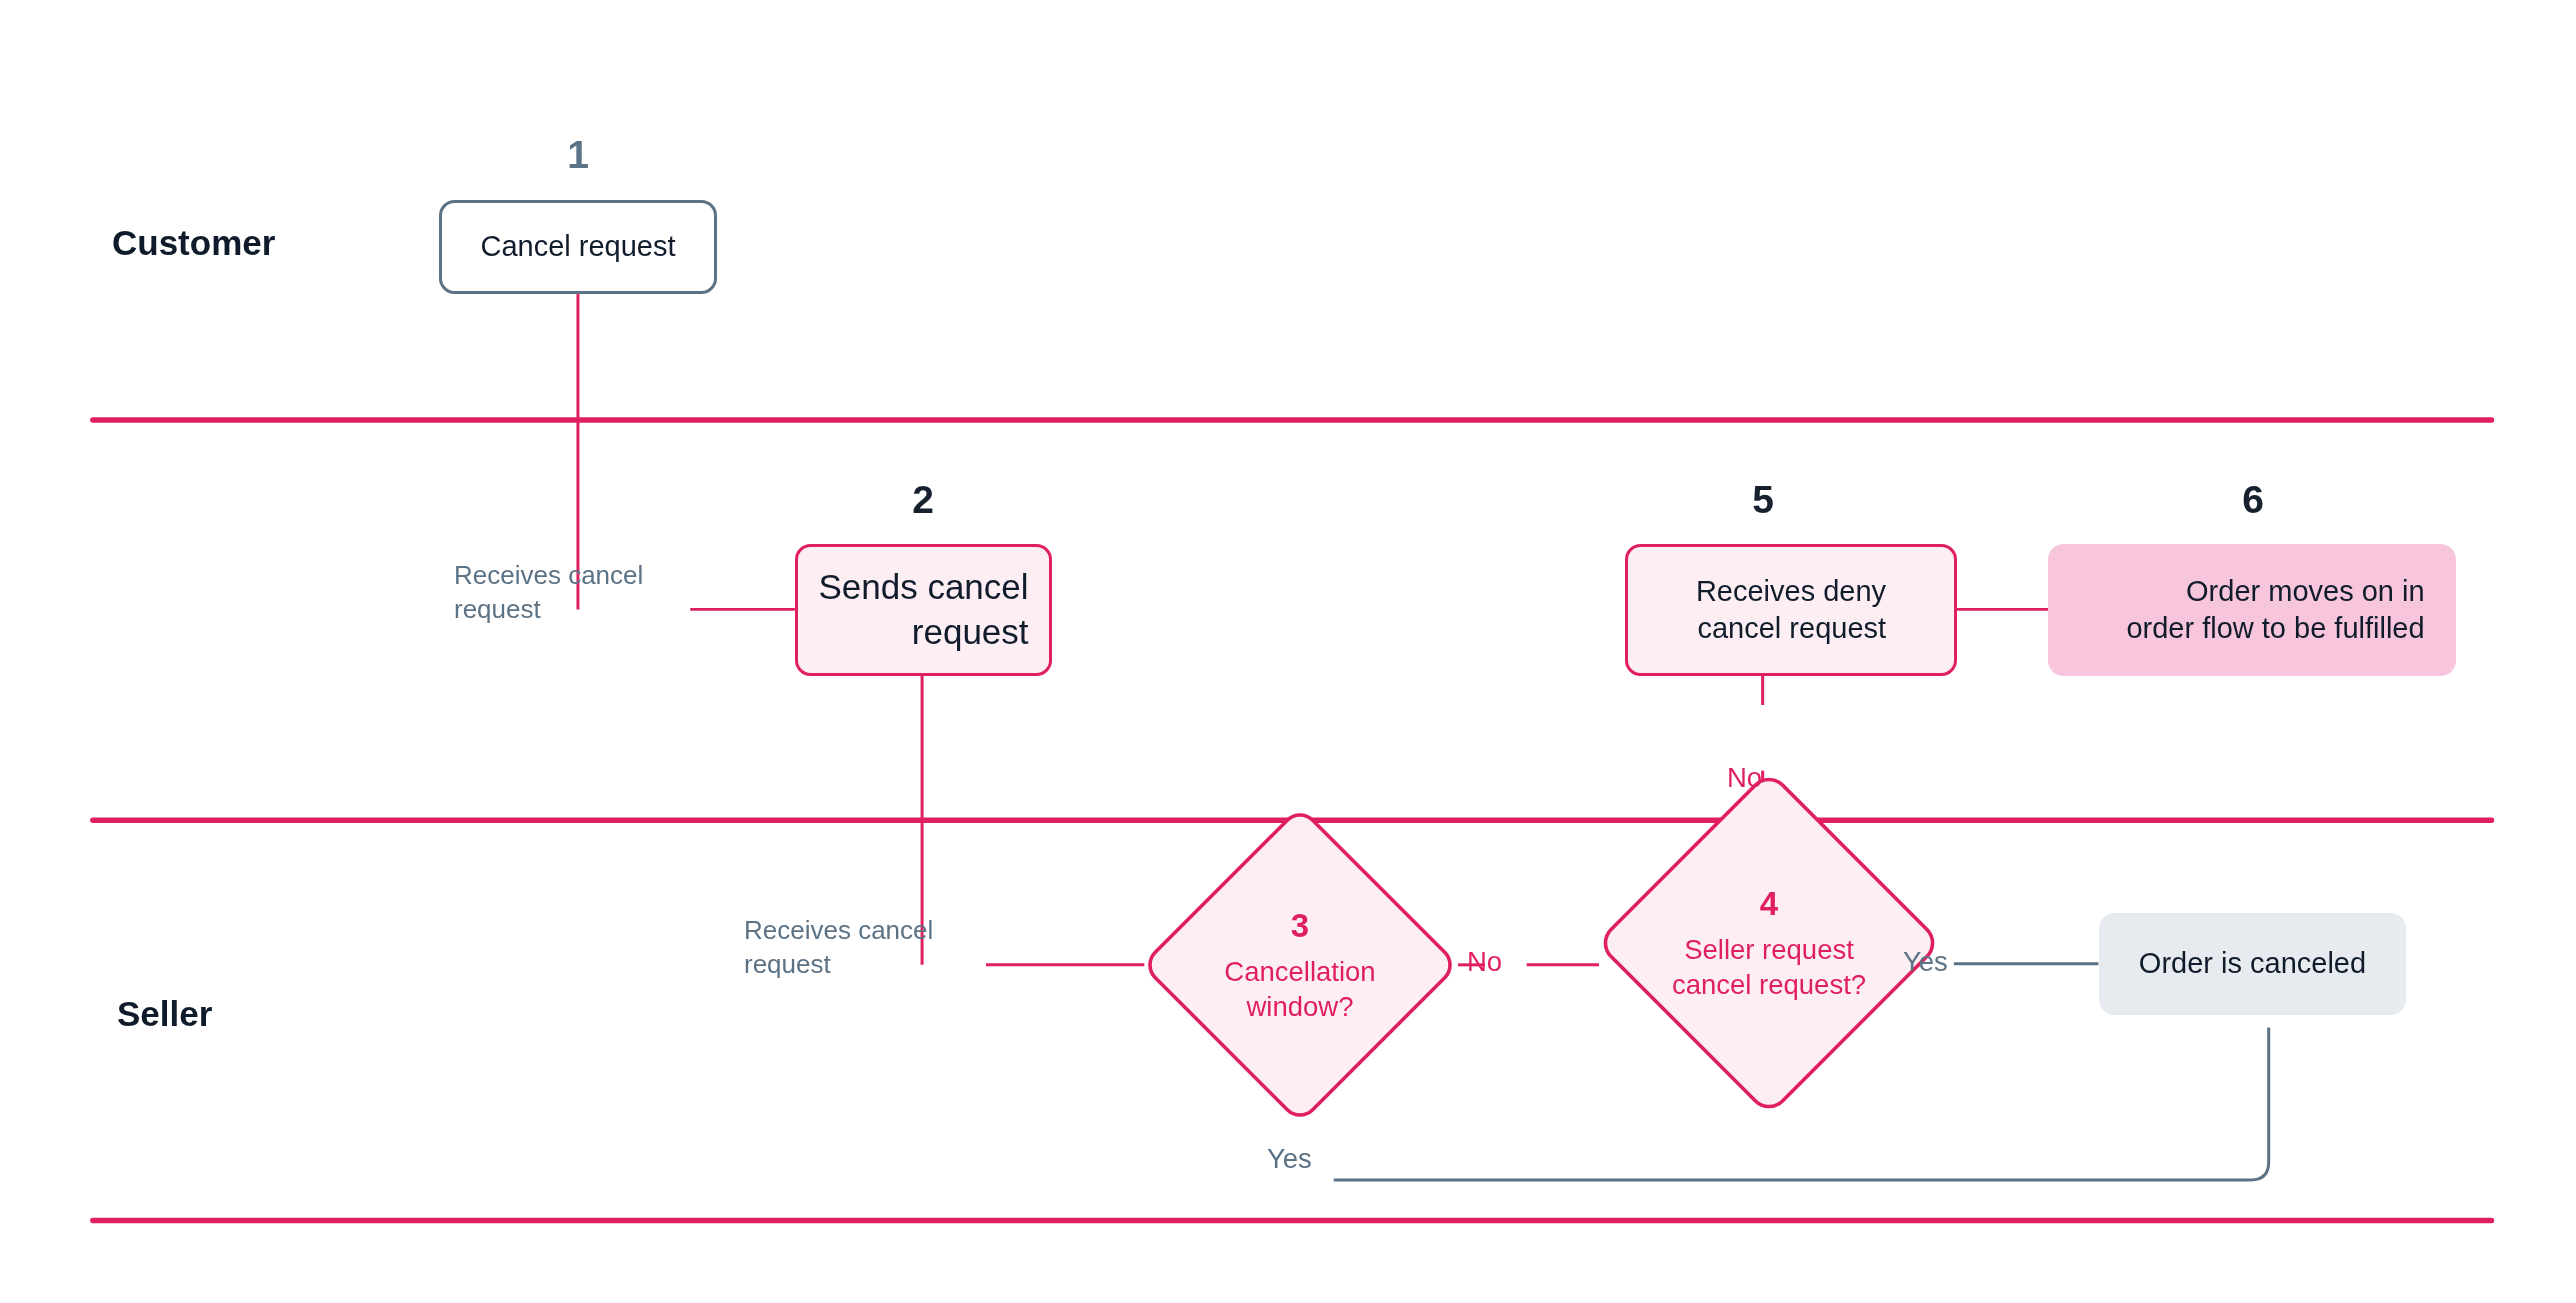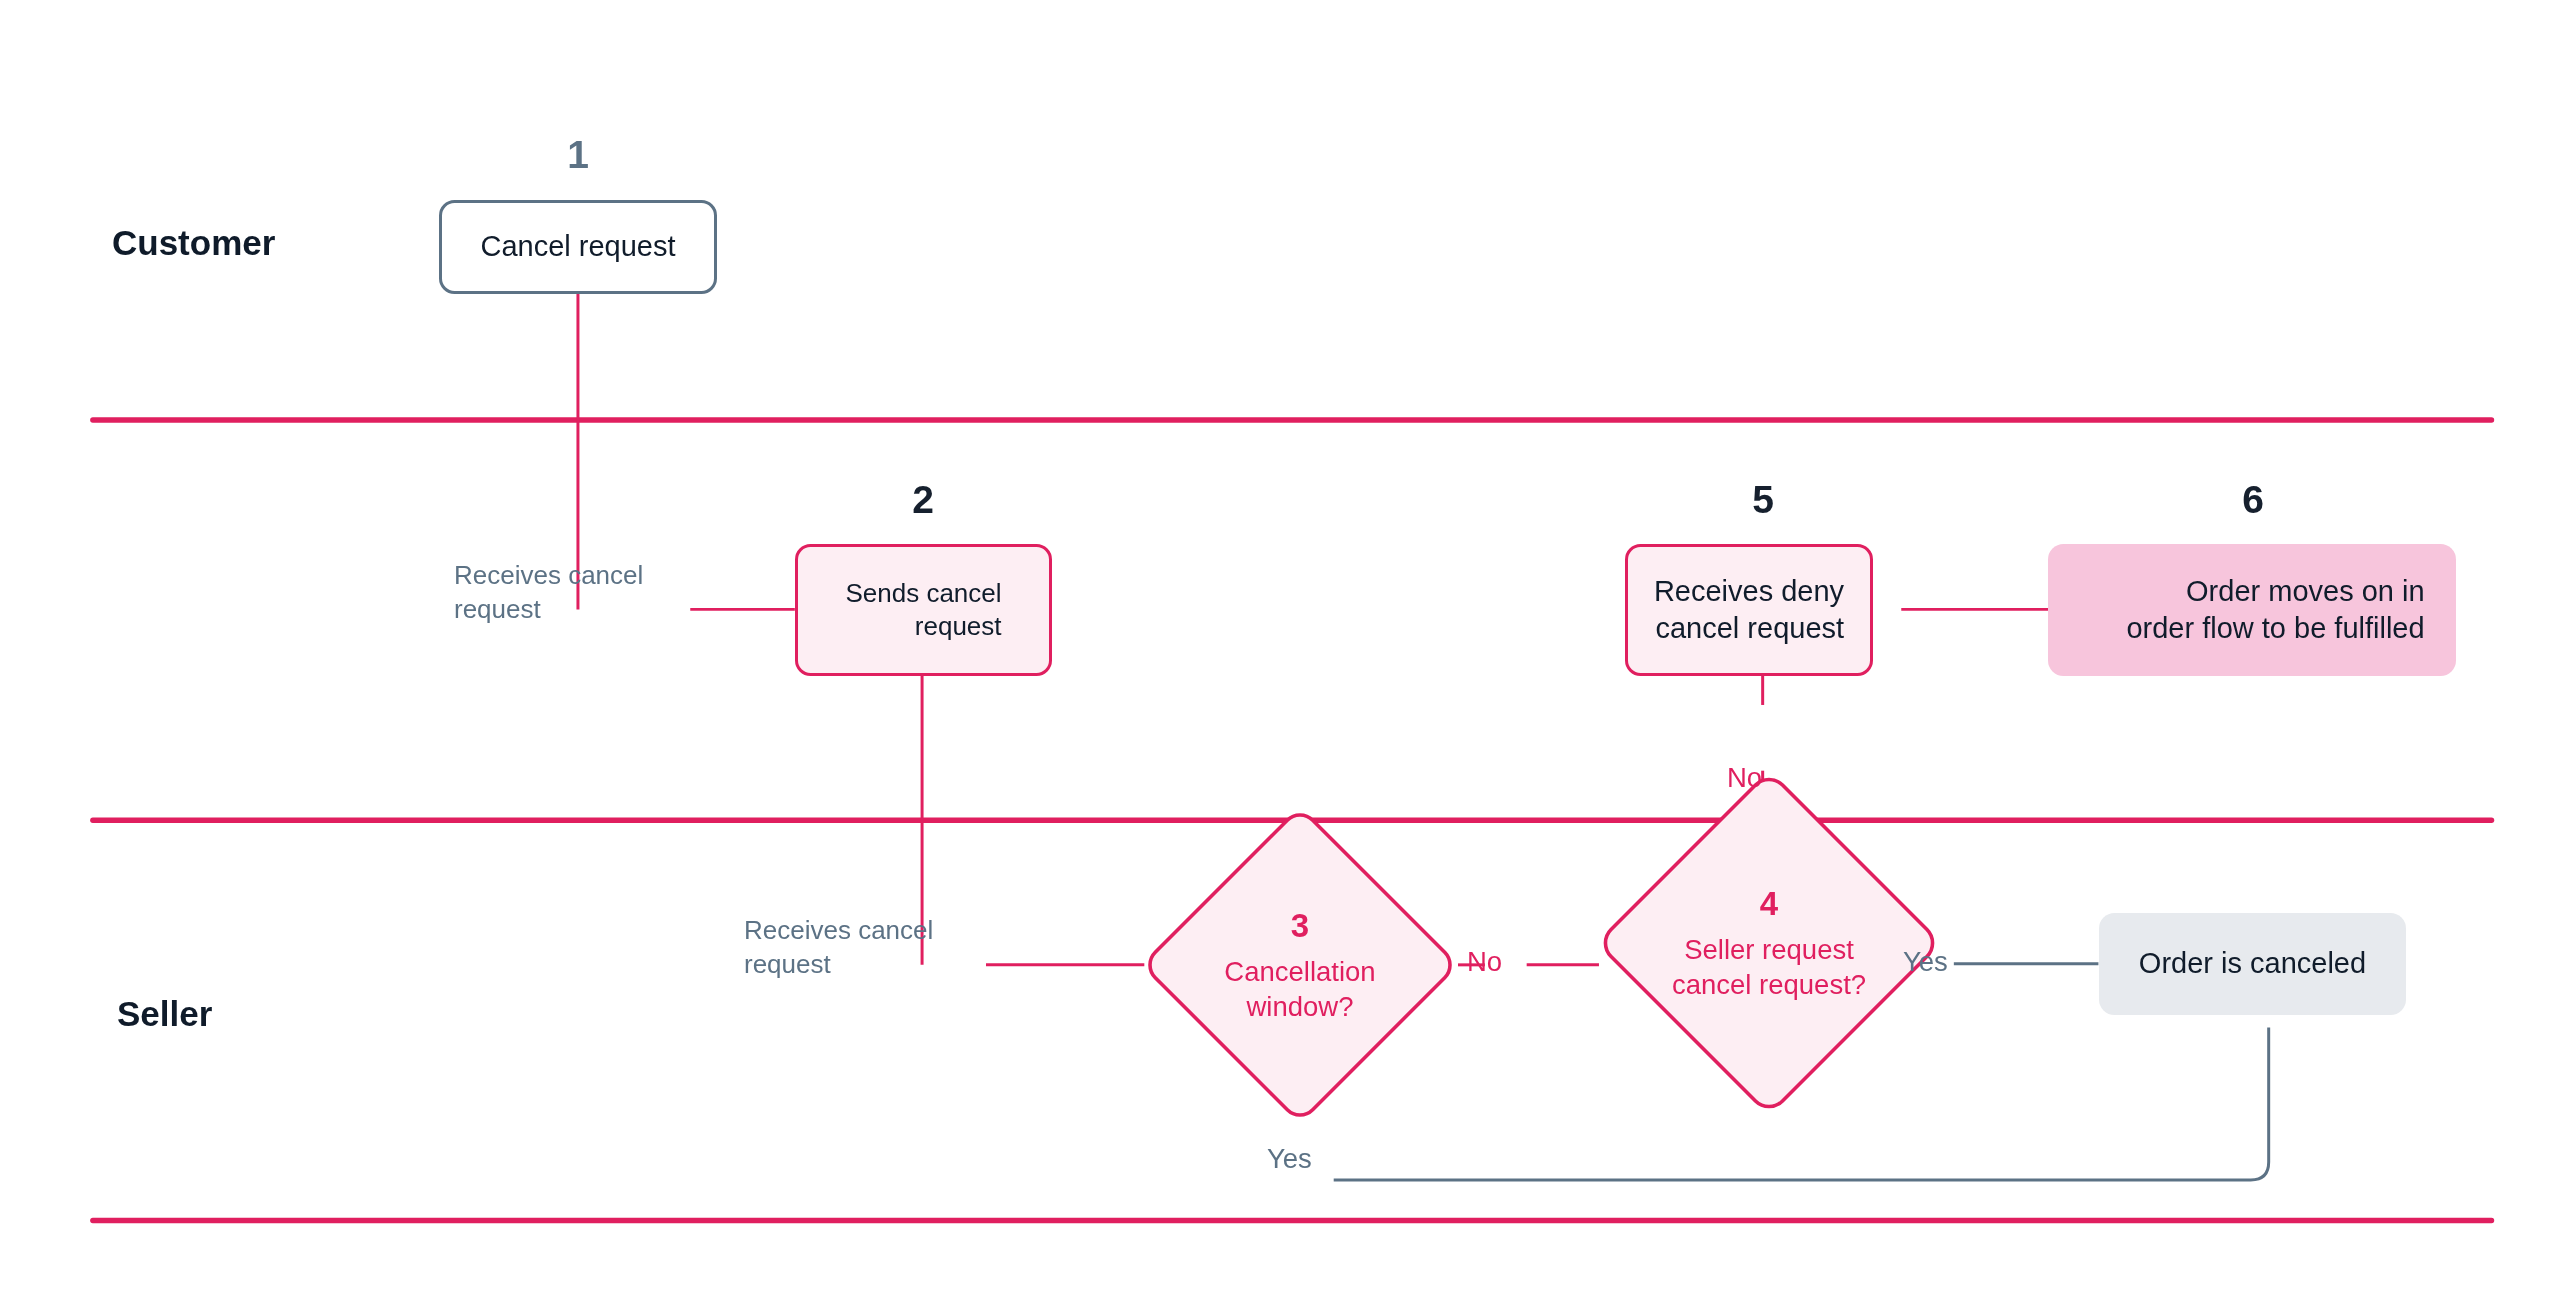--- a/index.html
+++ b/index.html
@@ -75,28 +75,28 @@
 
   <div class="num num-slate" style="left:536px;top:133px;width:84px;font-size:39px;">1</div>
   <div class="num num-navy" style="left:881px;top:478px;width:84px;font-size:39px;">2</div>
   <div class="num num-navy" style="left:1721px;top:478px;width:84px;font-size:39px;">5</div>
   <div class="num num-navy" style="left:2211px;top:478px;width:84px;font-size:39px;">6</div>
 
   <div class="node node-start" style="left:439px;top:200px;width:278px;height:94px;font-size:29px;">
     <div class="node-label">Cancel request</div>
   </div>
 
-  <div class="node node-pink" style="left:795px;top:544px;width:257px;height:132px;font-size:26px;">
+  <div class="node node-pink" style="left:795px;top:544px;width:257px;height:132px;font-size:35px;">
     <div class="node-label">
       <div>Sends cancel</div>
       <div>request</div>
     </div>
   </div>
 
-  <div class="node node-pink" style="left:1625px;top:544px;width:248px;height:132px;font-size:29px;">
+  <div class="node node-pink" style="left:1625px;top:544px;width:332px;height:132px;font-size:29px;">
     <div class="node-label">
       <div>Receives deny</div>
       <div>cancel request</div>
     </div>
   </div>
 
   <div class="node node-pink-solid" style="left:2048px;top:544px;width:408px;height:132px;font-size:29px;padding-left:47px;">
     <div class="node-label">
       <div>Order moves on in</div>
       <div>order flow to be fulfilled</div>

